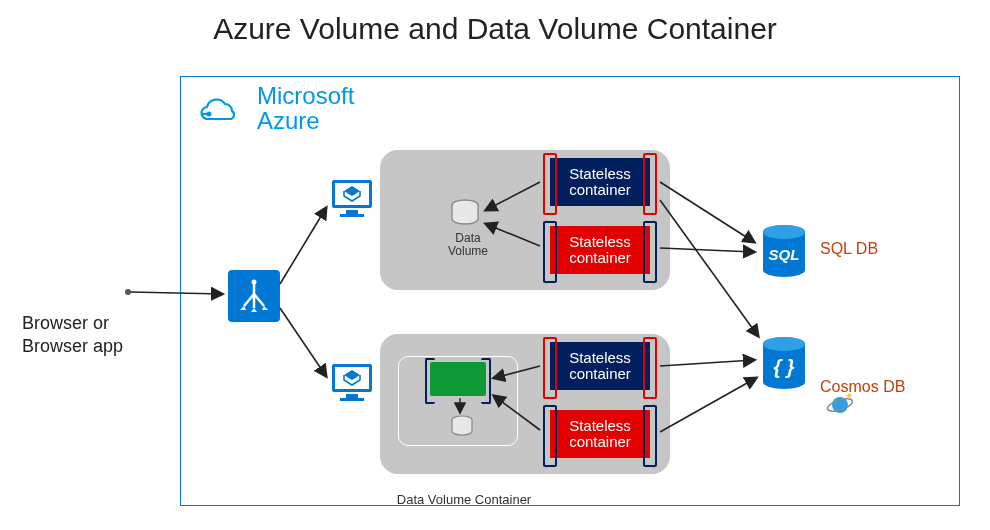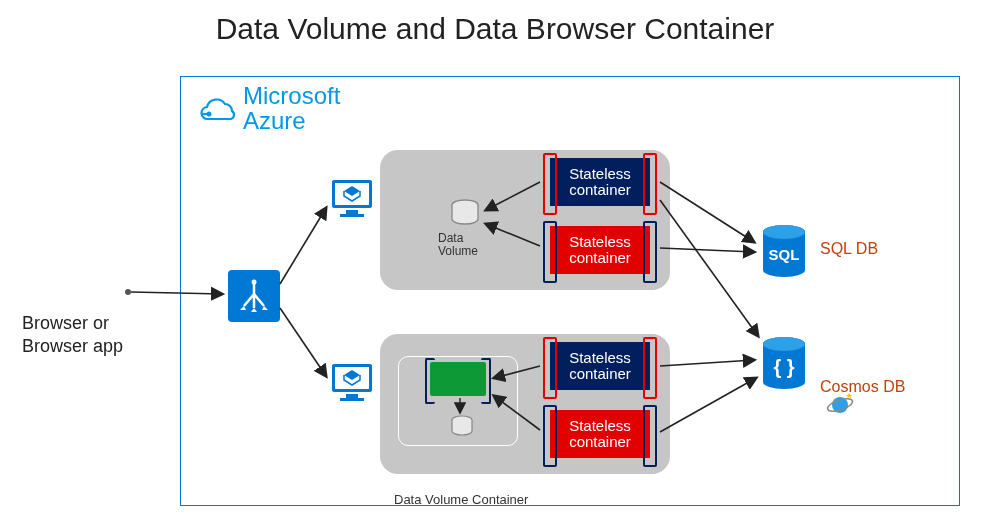--- a/index.html
+++ b/index.html
@@ -28,21 +28,21 @@
     width: 780px;
     height: 430px;
     border: 1.5px solid #0078d4;
   }
   .azure-label {
     position: absolute;
     top: 6px;
     left: 18px;
     display: flex;
     align-items: center;
-    gap: 2px;
+    gap: 16px;
   }
   .azure-label .txt {
     color: #0099e6;
     font-size: 24px;
     line-height: 1.05;
     font-weight: 400;
   }
   .client-label {
     position: absolute;
     top: 280px;
@@ -75,21 +75,21 @@
     position: absolute;
     background: #c6c6c6;
     border-radius: 18px;
   }
   .group1 { top: 150px; left: 380px; width: 290px; height: 140px; }
   .group2 { top: 334px; left: 380px; width: 290px; height: 140px; }
   .dv-label {
     position: absolute;
     font-size: 12px;
     color: #333;
-    text-align: left;
+    text-align: center;
     line-height: 1.1;
   }
   .dv1-label { top: 232px; left: 438px; width: 60px; }
   .dv2-label { top: 452px; left: 394px; width: 140px; font-size: 13px; margin-top: 41px; }
   .dvc-box {
     position: absolute;
     top: 356px;
     left: 398px;
     width: 120px;
     height: 90px;
@@ -144,20 +144,21 @@
   .container-box::before { left: -7px; border-right: none; }
   .container-box::after { right: -7px; border-left: none; }
   .c1 { top: 158px; left: 550px; }
   .c2 { top: 226px; left: 550px; }
   .c3 { top: 342px; left: 550px; }
   .c4 { top: 410px; left: 550px; }
   .db {
     position: absolute;
     width: 48px;
     height: 56px;
+    font-style: italic;
   }
   .db-sql { top: 224px; left: 760px; }
   .db-cosmos { top: 336px; left: 760px; }
   .db-label {
     position: absolute;
     font-size: 16px;
     color: #c2410c;
   }
   .sql-label { top: 240px; left: 820px; }
   .cosmos-label { top: 350px; left: 820px; margin-top: 28px; }
@@ -171,21 +172,21 @@
   svg.arrows {
     position: absolute;
     top: 0; left: 0;
     width: 990px; height: 530px;
     pointer-events: none;
   }
 </style>
 </head>
 <body>
 
-<div class="title">Data Volume and Data Browser Container</div>
+<div class="title">Azure Volume and Data Volume Container</div>
 
 <div class="client-label">
   <span>Browser or</span><br>
   <span>Browser app</span>
 </div>
 
 <div class="azure-box">
   <div class="azure-label">
     <span>
       <svg width="42" height="30" viewBox="0 0 42 30">

